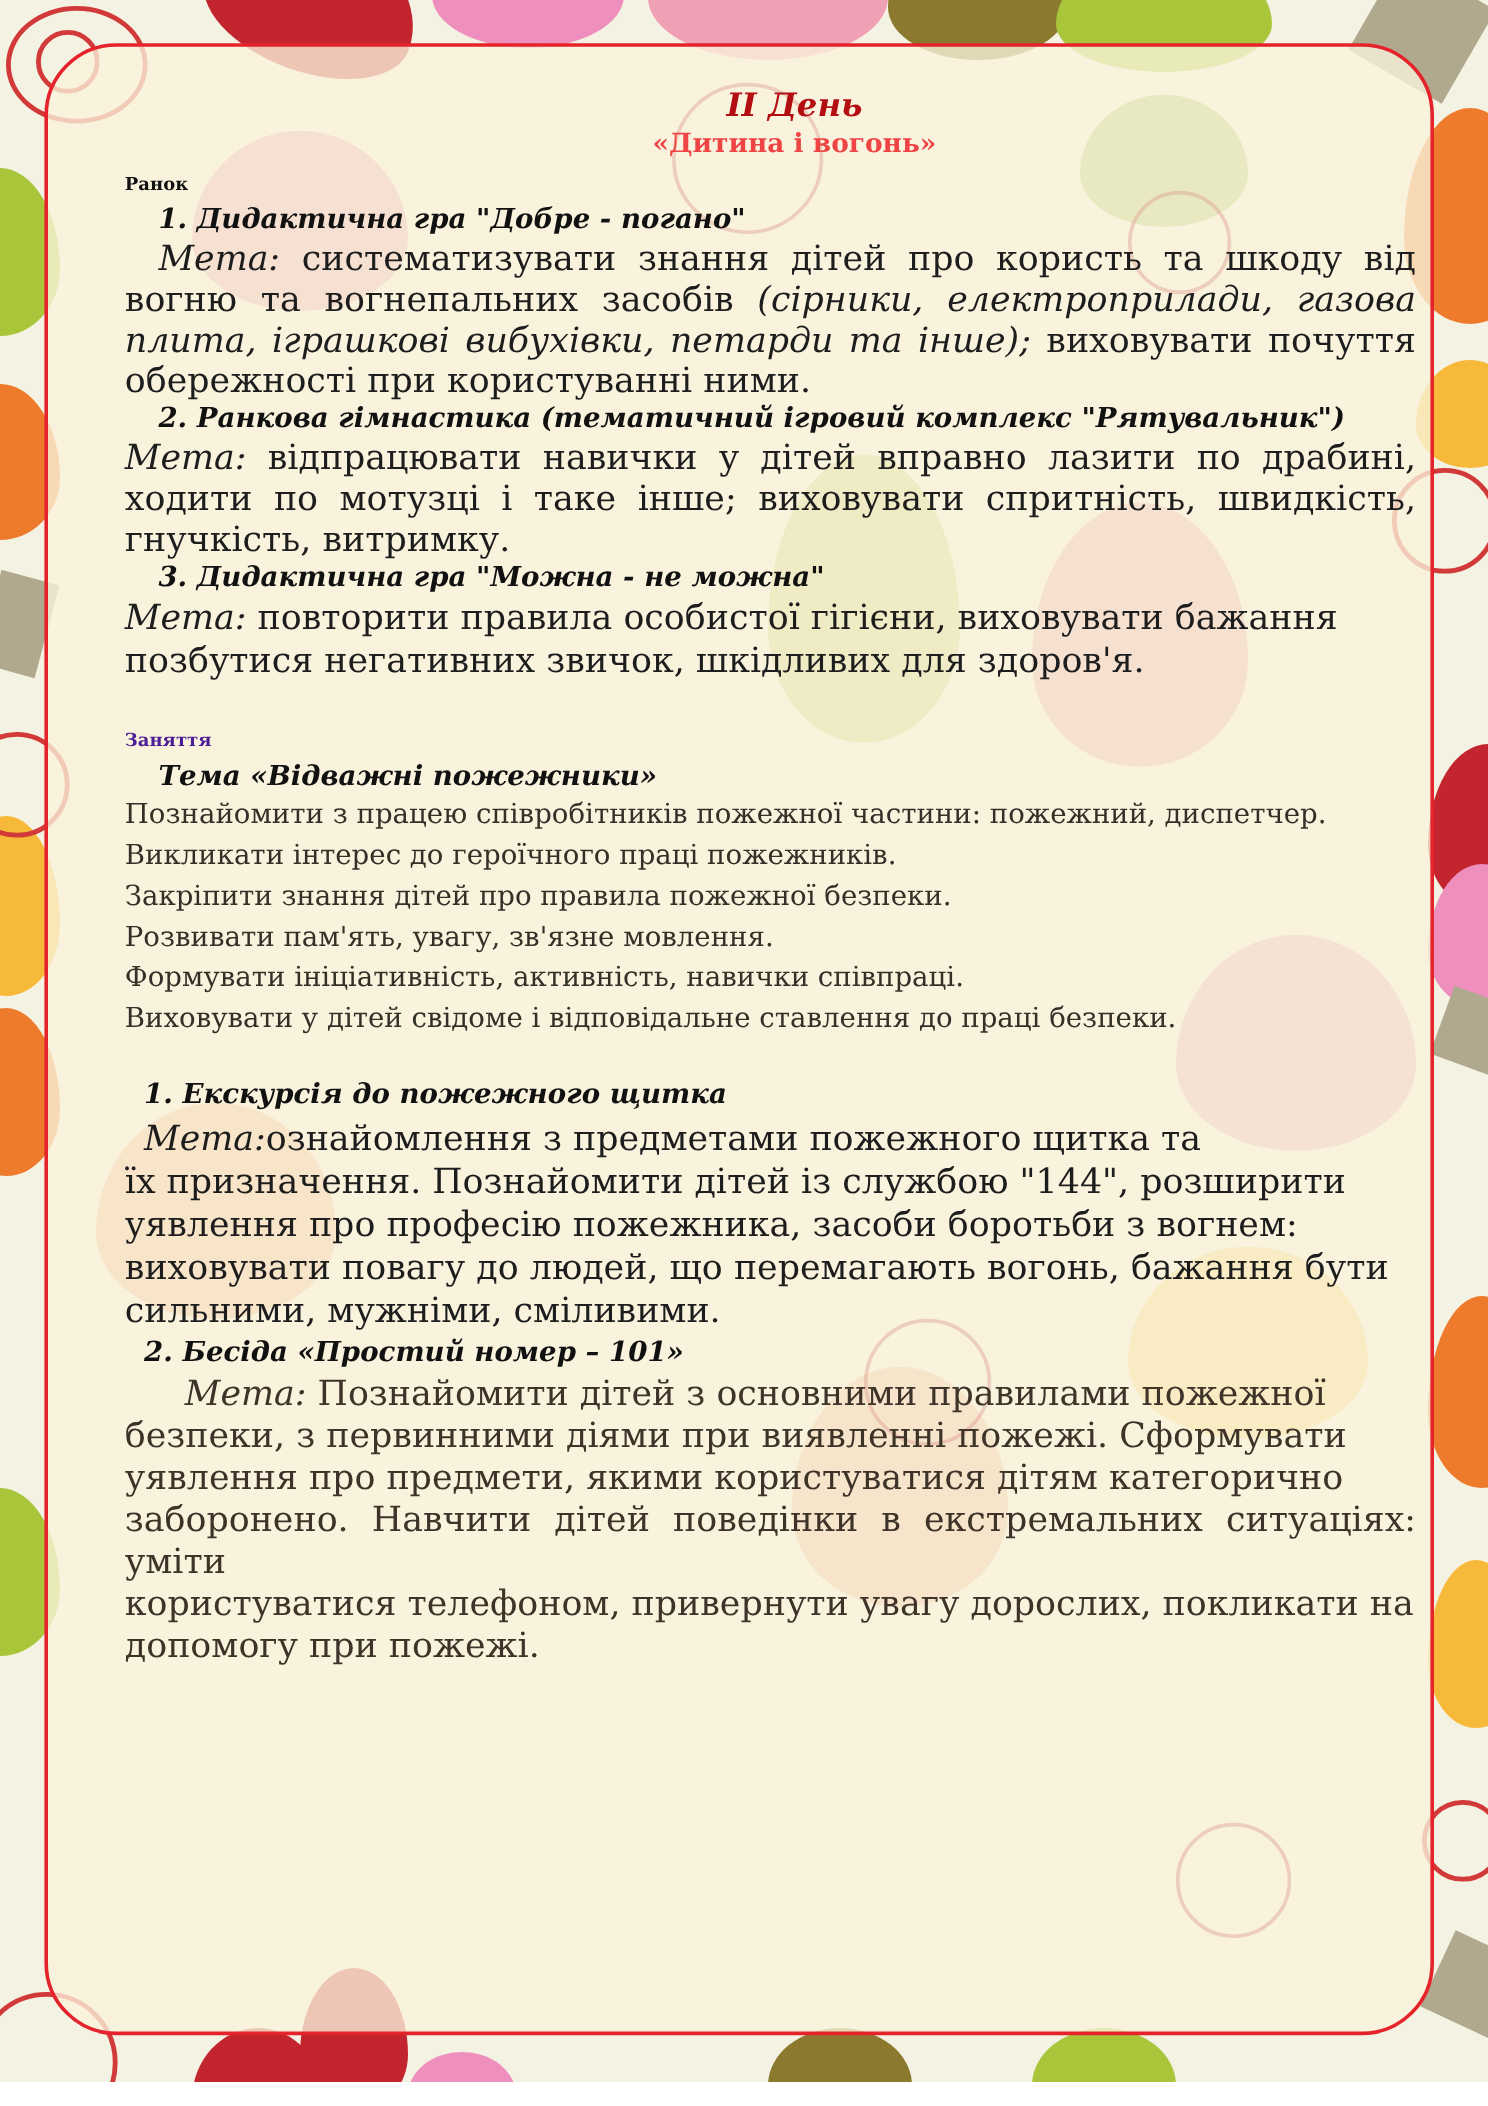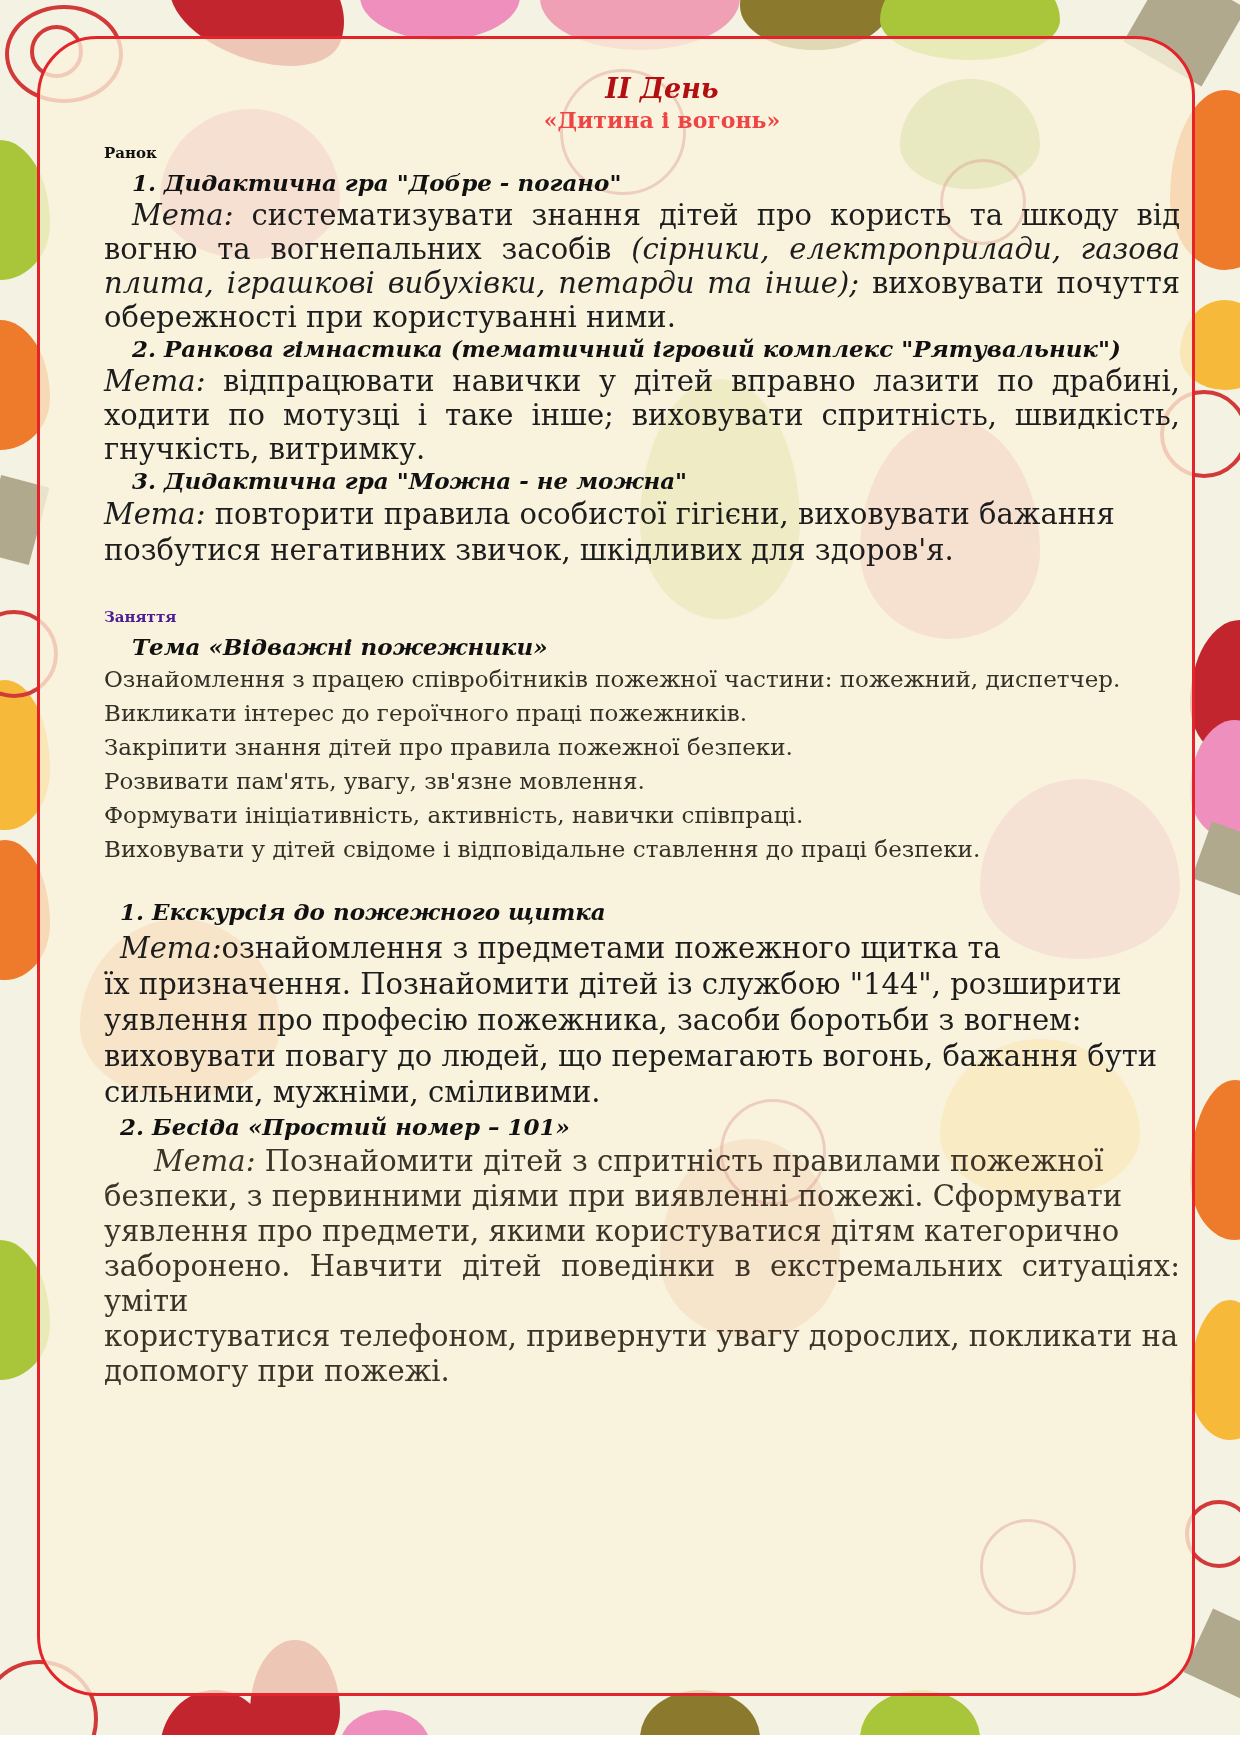--- a/index.html
+++ b/index.html
@@ -130,39 +130,39 @@
   <div class="item-head indent1">3. Дидактична гра "Можна - не можна"</div>
   <div class="para" style="line-height:36px;">
     <span class="label">Мета:</span><span> повторити правила особистої гігієни, виховувати бажання</span><br>
     <span>позбутися негативних звичок, шкідливих для здоров'я.</span>
   </div>
 
   <div class="gap"></div>
 
   <div class="section-head red">Заняття</div>
   <div class="item-head indent1">Тема «Відважні пожежники»</div>
-  <div class="line">Ознайомлення з працею співробітників пожежної частини: пожежний, диспетчер.</div>
+  <div class="line">Познайомити з працею співробітників пожежної частини: пожежний, диспетчер.</div>
   <div class="line">Викликати інтерес до героїчного праці пожежників.</div>
   <div class="line">Закріпити знання дітей про правила пожежної безпеки.</div>
   <div class="line">Розвивати пам'ять, увагу, зв'язне мовлення.</div>
   <div class="line">Формувати ініціативність, активність, навички співпраці.</div>
   <div class="line">Виховувати у дітей свідоме і відповідальне ставлення до праці безпеки.</div>
 
   <div class="gap" style="height:28px"></div>
 
   <div class="item-head indent4" style="line-height:36px;">1. Екскурсія до пожежного  щитка</div>
   <div class="para" style="line-height:36px;color:#1d1d1d;">
     <div><span style="padding-left:16px"></span><span class="label">Мета:</span><span>ознайомлення з  предметами  пожежного  щитка  та</span></div>
     <div>їх  призначення. Познайомити дітей із службою "144", розширити</div>
     <div>уявлення про професію пожежника, засоби боротьби з вогнем:</div>
     <div>виховувати повагу до людей, що перемагають вогонь, бажання бути</div>
     <div>сильними, мужніми, сміливими.</div>
   </div>
   <div class="item-head indent4" style="line-height:34px;">2. Бесіда «Простий номер – 101»</div>
   <div class="para brown" style="line-height:35px;">
-    <div><span style="padding-left:50px"></span><span class="label">Мета:</span><span> Познайомити дітей з спритність правилами пожежної</span></div>
+    <div><span style="padding-left:50px"></span><span class="label">Мета:</span><span> Познайомити дітей з основними правилами пожежної</span></div>
     <div>безпеки, з первинними діями при виявленні пожежі. Сформувати</div>
     <div>уявлення про предмети, якими користуватися дітям категорично</div>
     <div>заборонено. Навчити дітей поведінки в екстремальних ситуаціях: уміти</div>
     <div>користуватися телефоном, привернути увагу дорослих, покликати на</div>
     <div>допомогу при пожежі.</div>
   </div>
 </div>
 
 </body></html>

